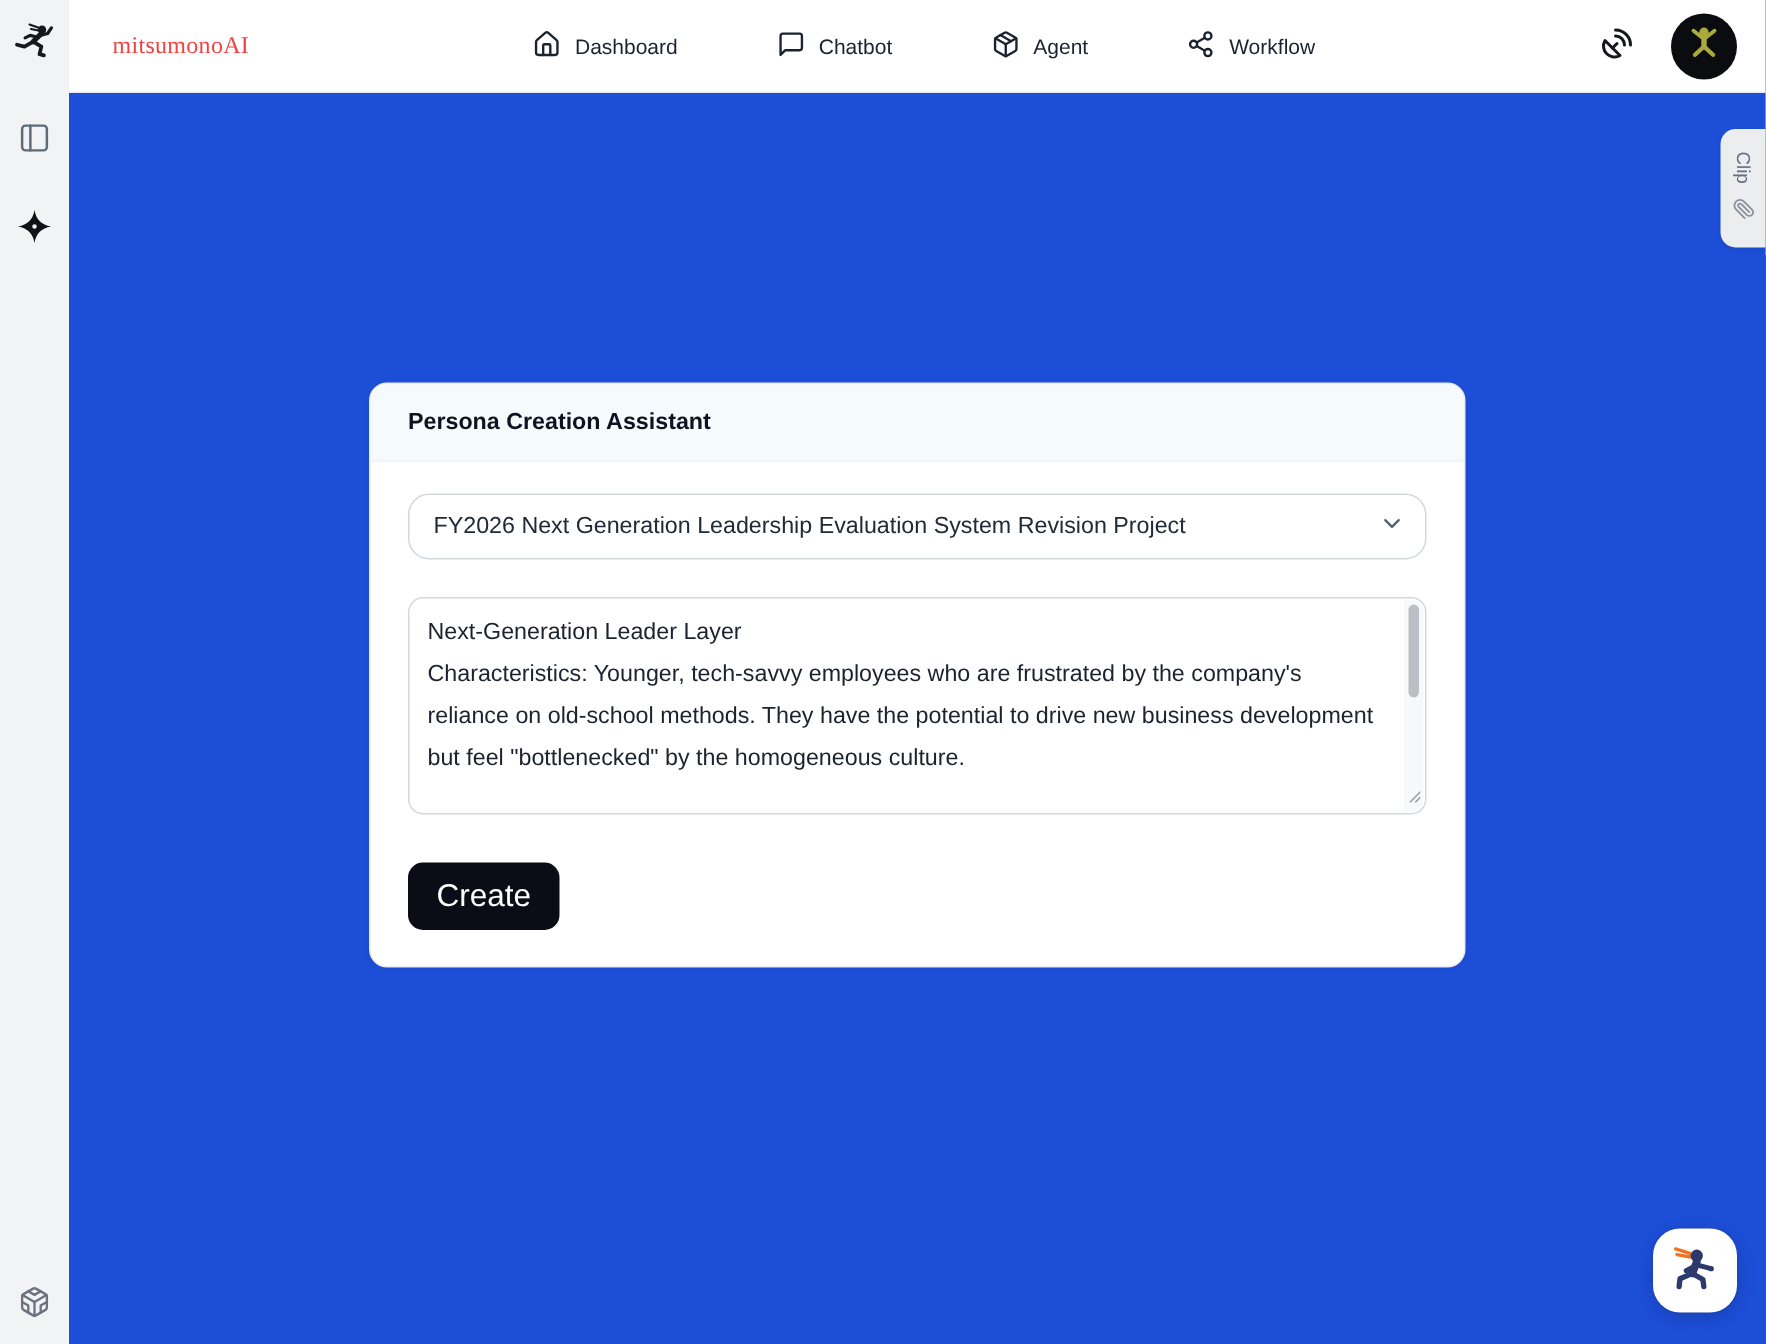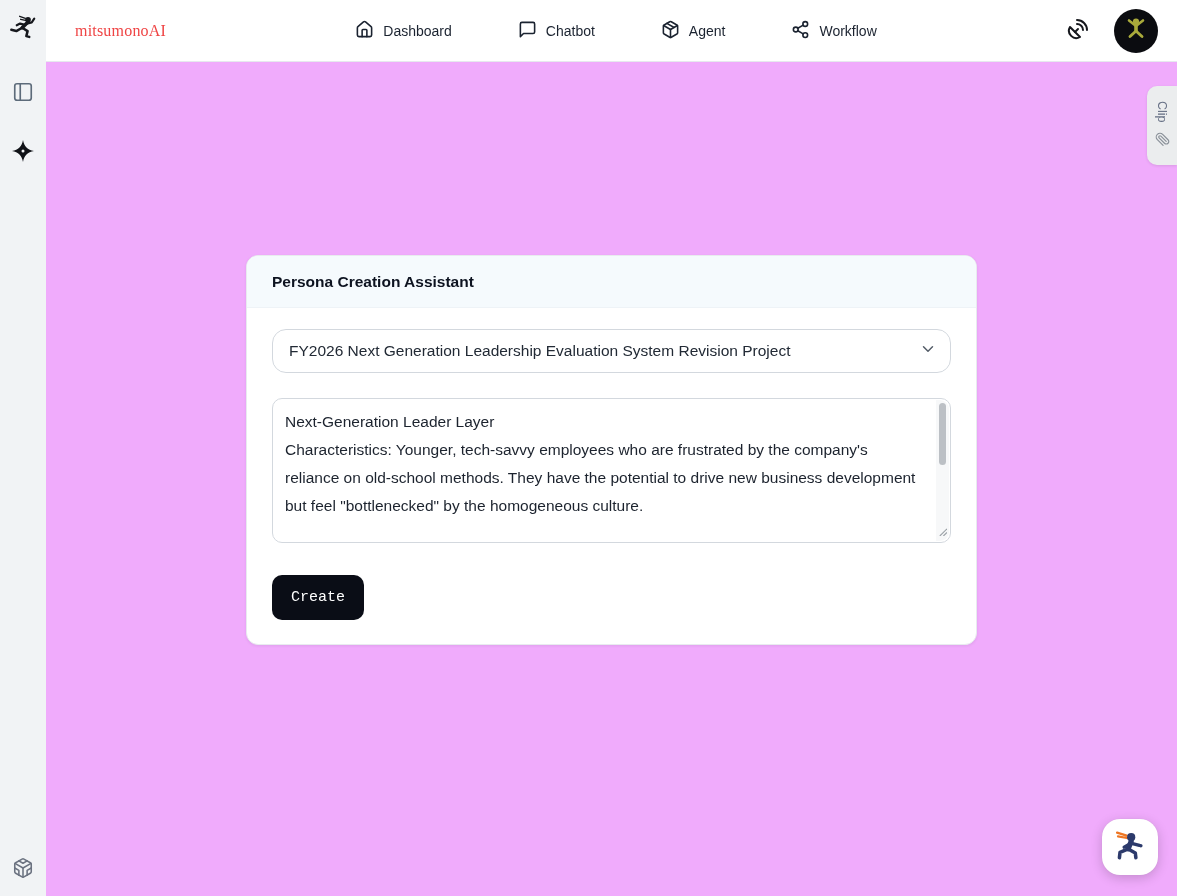--- a/index.html
+++ b/index.html
@@ -37,21 +37,21 @@
     text-decoration: none; cursor: pointer; background: none; border: none; font-family: inherit;
   }
   .nav-item svg { flex: none; }
   .top-right { display: flex; align-items: center; gap: 24px; }
   .avatar {
     width: 44px; height: 44px; border-radius: 50%; background: #0b0c10;
     display: flex; align-items: center; justify-content: center; overflow: hidden; cursor: pointer; border: none;
   }
 
   
-  .content { flex: 1; position: relative; background: #f0abfc; }
+  .content { flex: 1; position: relative; background: #1d4ed8; }
   .card {
     width: 731px; margin: 193px auto 0; background: #fff;
     border: 1px solid #e8ebef; border-radius: 12px;
     box-shadow: 0 1px 3px rgba(16,24,40,.07);
     overflow: hidden;
   }
   .card-header { background: #f5fafd; padding: 17px 25px 16px; border-bottom: 1px solid #eef3f7; }
   .card-title { font-size: 15.5px; font-weight: 700; color: #0d1320; }
   .card-body { padding: 21px 25px 24px; }
   .field-label { font-size: 14px; color: #3c4654; margin-bottom: 9px; }
@@ -70,22 +70,22 @@
   }
   .textarea-wrap textarea::-webkit-scrollbar { display: none; }
   .fake-scrollbar {
     position: absolute; top: 1px; right: 1px; bottom: 1px; width: 13px;
     background: #f7f8f9; border-radius: 0 9px 9px 0;
   }
   .fake-thumb { position: absolute; top: 3px; right: 3px; width: 7px; height: 62px; background: #bcc0c5; border-radius: 4px; }
   .resize-handle { position: absolute; right: 3px; bottom: 2px; }
   .create-btn {
     margin-top: 32px; height: 45px; padding: 0 19px; border: none; cursor: pointer;
-    background: #0a0d16; color: #fff; font-size: 15px; font-weight: 500;
-    border-radius: 10px; font-family: Liberation Mono, monospace;
+    background: #0a0d16; color: #fff; font-size: 21px; font-weight: 500;
+    border-radius: 10px; font-family: Liberation Sans, sans-serif;
   }
 
   
   .clip-tab {
     position: fixed; top: 86px; right: 0; width: 30px; height: 79px; z-index: 30;
     background: #ebedee; border-radius: 10px 0 0 10px;
     display: flex; flex-direction: column; align-items: center; justify-content: center;
     gap: 9px; cursor: pointer; border: none;
     box-shadow: 0 1px 3px rgba(0,0,0,.10);
   }

